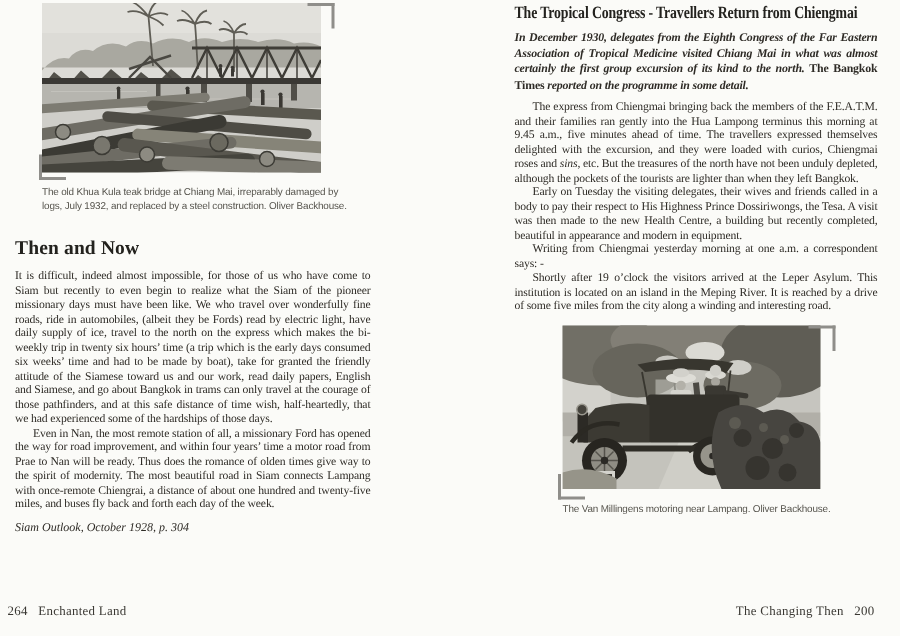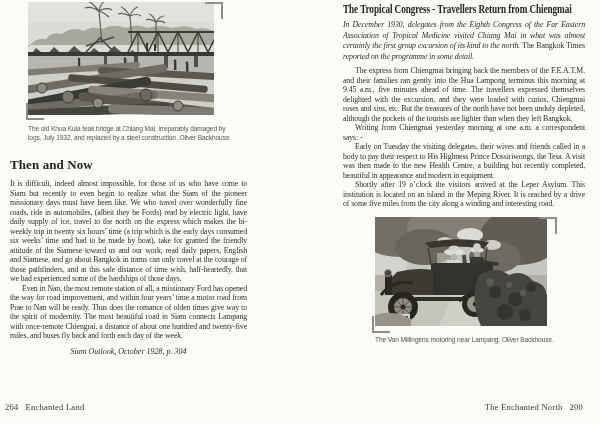--- a/index.html
+++ b/index.html
@@ -51,25 +51,25 @@
   .body-par {
     font-size:7.8px; line-height:9.5px; letter-spacing:-0.1px;
     text-align:justify; margin:0;
   }
   .indent { text-indent:12px; }
   .it { font-style:italic; }
   .rm { font-style:normal; }
 
   .intro {
     font-style:italic; font-size:7.9px; line-height:10.6px;
-    letter-spacing:-0.1px; text-align:justify; margin:0 0 4px 0;
+    letter-spacing:-0.1px; text-align:justify; margin:0 0 4px 0;font-weight:bold;
   }
 
   .attribution {
-    font-style:italic; text-align:center; font-size:8px;
+    font-style:italic; text-align:left; font-size:8px;
     margin:6px 0 0 0;
   }
 
   .folio { position:absolute; bottom:4px; font-size:8.6px; color:#3a3833; letter-spacing:0.2px; }
   .folio-left  { left:5px; }
   .folio-left .num  { margin-right:7px; }
   .folio-right { right:17px; }
   .folio-right .num { margin-left:7px; }
 </style>
 </head>
@@ -175,23 +175,23 @@
 
   <section class="page page-right">
     <div class="pr-content">
 
       <h1 class="chapter-heading"><span class="squeeze">The Tropical Congress - Travellers Return from Chiengmai</span></h1>
 
       <p class="intro"><span class="it">In December 1930, delegates from the Eighth Congress of the Far Eastern Association of Tropical Medicine visited Chiang Mai in what was almost certainly the first group excursion of its kind to the north. </span><span class="rm">The Bangkok Times</span><span class="it"> reported on the programme in some detail.</span></p>
 
       <p class="body-par indent"><span>The express from Chiengmai bringing back the members of the F.E.A.T.M. and their families ran gently into the Hua Lampong terminus this morning at 9.45 a.m., five minutes ahead of time. The travellers expressed themselves delighted with the excursion, and they were loaded with curios, Chiengmai roses and </span><span class="it">sins</span><span>, etc. But the treasures of the north have not been unduly depleted, although the pockets of the tourists are lighter than when they left Bangkok.</span></p>
 
+      <p class="body-par indent">Early on Tuesday the visiting delegates, their wives and friends called in a body to pay their respect to His Highness Prince Dossiriwongs, the Tesa. A visit was then made to the new Health Centre, a building but recently completed, beautiful in appearance and modern in equipment.</p>
+
       <p class="body-par indent">Writing from Chiengmai yesterday morning at one a.m. a correspondent says: -</p>
-
-      <p class="body-par indent">Early on Tuesday the visiting delegates, their wives and friends called in a body to pay their respect to His Highness Prince Dossiriwongs, the Tesa. A visit was then made to the new Health Centre, a building but recently completed, beautiful in appearance and modern in equipment.</p>
 
       <p class="body-par indent">Shortly after 19 o’clock the visitors arrived at the Leper Asylum. This institution is located on an island in the Meping River. It is reached by a drive of some five miles from the city along a winding and interesting road.</p>
 
       <figure>
         <div class="photo-wrap photo2-wrap">
           <div class="photo">
             <svg width="172" height="109" viewBox="0 0 172 109" xmlns="http://www.w3.org/2000/svg">
               <rect width="172" height="109" fill="#c6c5bf"></rect>
               <rect x="0" y="22" width="32" height="42" fill="#d3d2cc"></rect>
               <ellipse cx="25" cy="16" rx="42" ry="24" fill="#716f66"></ellipse>
@@ -261,17 +261,17 @@
             </svg>
           </div>
           <div class="corner corner-tr"></div>
           <div class="corner corner-bl"></div>
         </div>
         <figcaption class="caption" style="margin-left:32px">The Van Millingens motoring near Lampang. Oliver Backhouse.</figcaption>
       </figure>
     </div>
 
     <footer class="folio folio-right">
-      <span>The Enchanted North</span><span class="num">200</span>
+      <span>The Changing Then</span><span class="num">200</span>
     </footer>
   </section>
 
 </div>
 
 </body></html>

